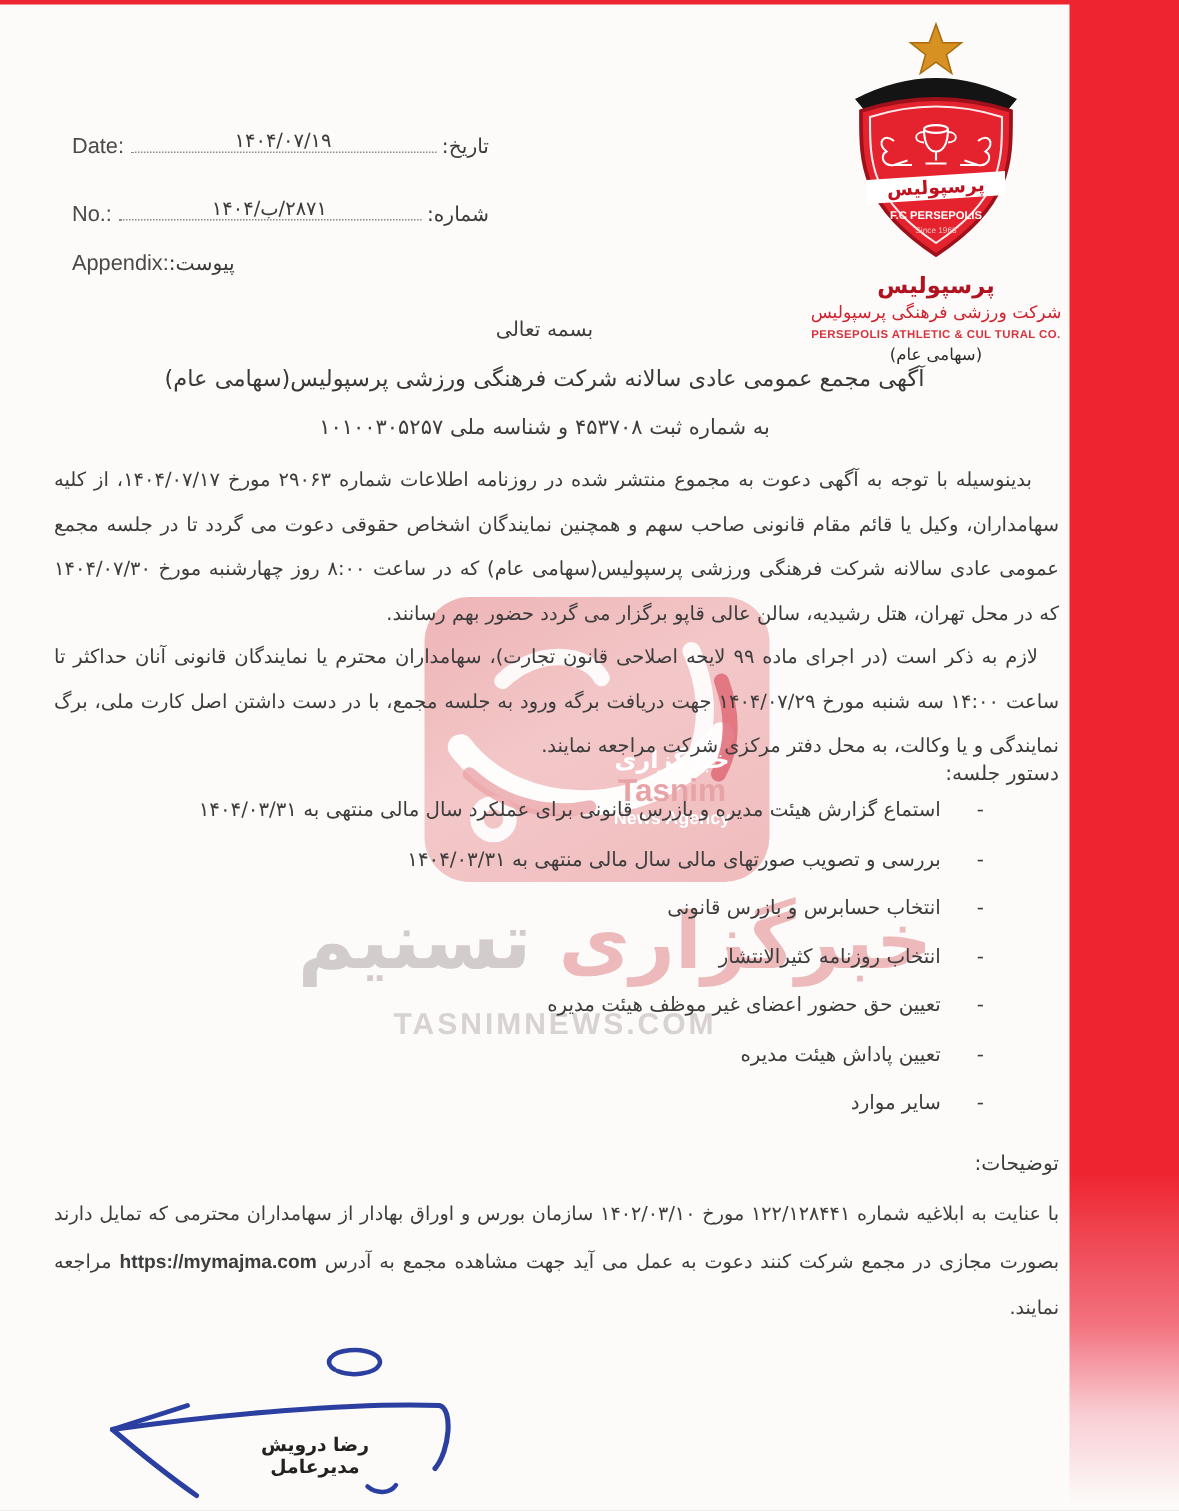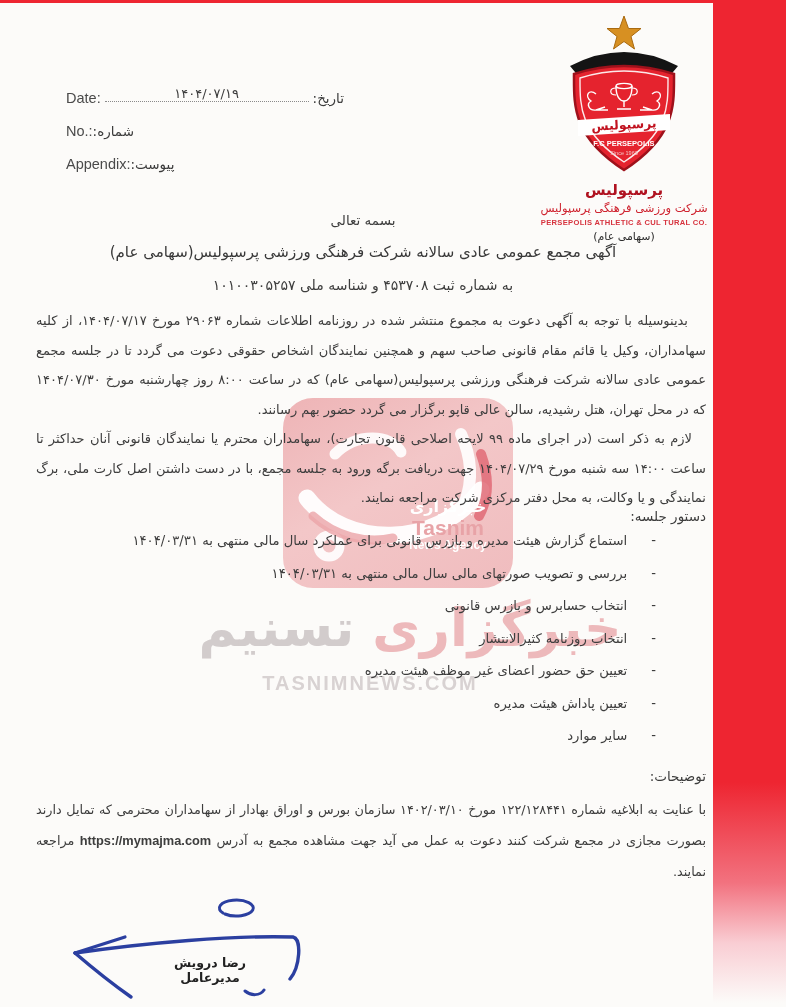--- a/index.html
+++ b/index.html
@@ -29,21 +29,21 @@
     direction:rtl;text-align:center;font-weight:bold;font-size:52px;letter-spacing:1px;
   }
   .wm-w1{color:#edb9bb;}
   .wm-w2{color:#d2cccc;}
   .wm-text-en{
     position:absolute;left:190px;top:672px;width:360px;z-index:0;text-align:center;
     font-family:"Liberation Sans","DejaVu Sans",sans-serif;font-weight:bold;font-size:20px;
     letter-spacing:2px;color:#d8d2d2;
   }
   
-  .hdr-fields{position:absolute;left:66px;top:78px;width:278px;z-index:2;}
+  .hdr-fields{position:absolute;left:48px;top:78px;width:278px;z-index:2;}
   .hrow{display:flex;align-items:flex-end;margin-bottom:17px;}
   .hrow .en{font-family:"Liberation Sans","DejaVu Sans",sans-serif;font-size:14.5px;color:#4a4a4a;white-space:nowrap;}
   .hrow .leader{flex:1;border-bottom:1.6px dotted #8a8a8a;margin:4px 4px;text-align:center;}
   .hrow .val{display:inline-block;direction:rtl;font-size:13px;color:#3b3b3b;transform:translateY(1px);}
   .hrow .fa{font-size:13.5px;color:#3b3b3b;direction:rtl;white-space:nowrap;}
   
   .logo-block{position:absolute;left:538px;top:14px;width:172px;text-align:center;z-index:2;}
   .lg-fa{font-weight:bold;font-size:15px;color:#b01220;margin-top:2px;direction:rtl;}
   .lg-co-fa{font-size:11.5px;color:#cf2430;margin-top:2px;direction:rtl;}
   .lg-co-en{font-family:"Liberation Sans","DejaVu Sans",sans-serif;font-weight:bold;font-size:7.6px;color:#d7343f;margin-top:3px;letter-spacing:.3px;}
@@ -97,20 +97,21 @@
   <div class="wm-text-en">TASNIMNEWS.COM</div>
 
   <div class="hdr-fields">
     <div class="hrow">
       <span class="en">Date:</span>
       <span class="leader"><span class="val">۱۴۰۴/۰۷/۱۹</span></span>
       <span class="fa">تاریخ:</span>
     </div>
     <div class="hrow">
       <span class="en">No.:</span>
+      <span class="leader"><span class="val">۲۸۷۱/ب/۱۴۰۴</span></span>
       <span class="fa">شماره:</span>
     </div>
     <div class="hrow">
       <span class="en">Appendix:</span>
       <span class="fa">پیوست:</span>
     </div>
   </div>
 
   <div class="logo-block">
     <svg width="132" height="165" viewBox="0 0 132 165" style="display:block;margin:0 auto;">

